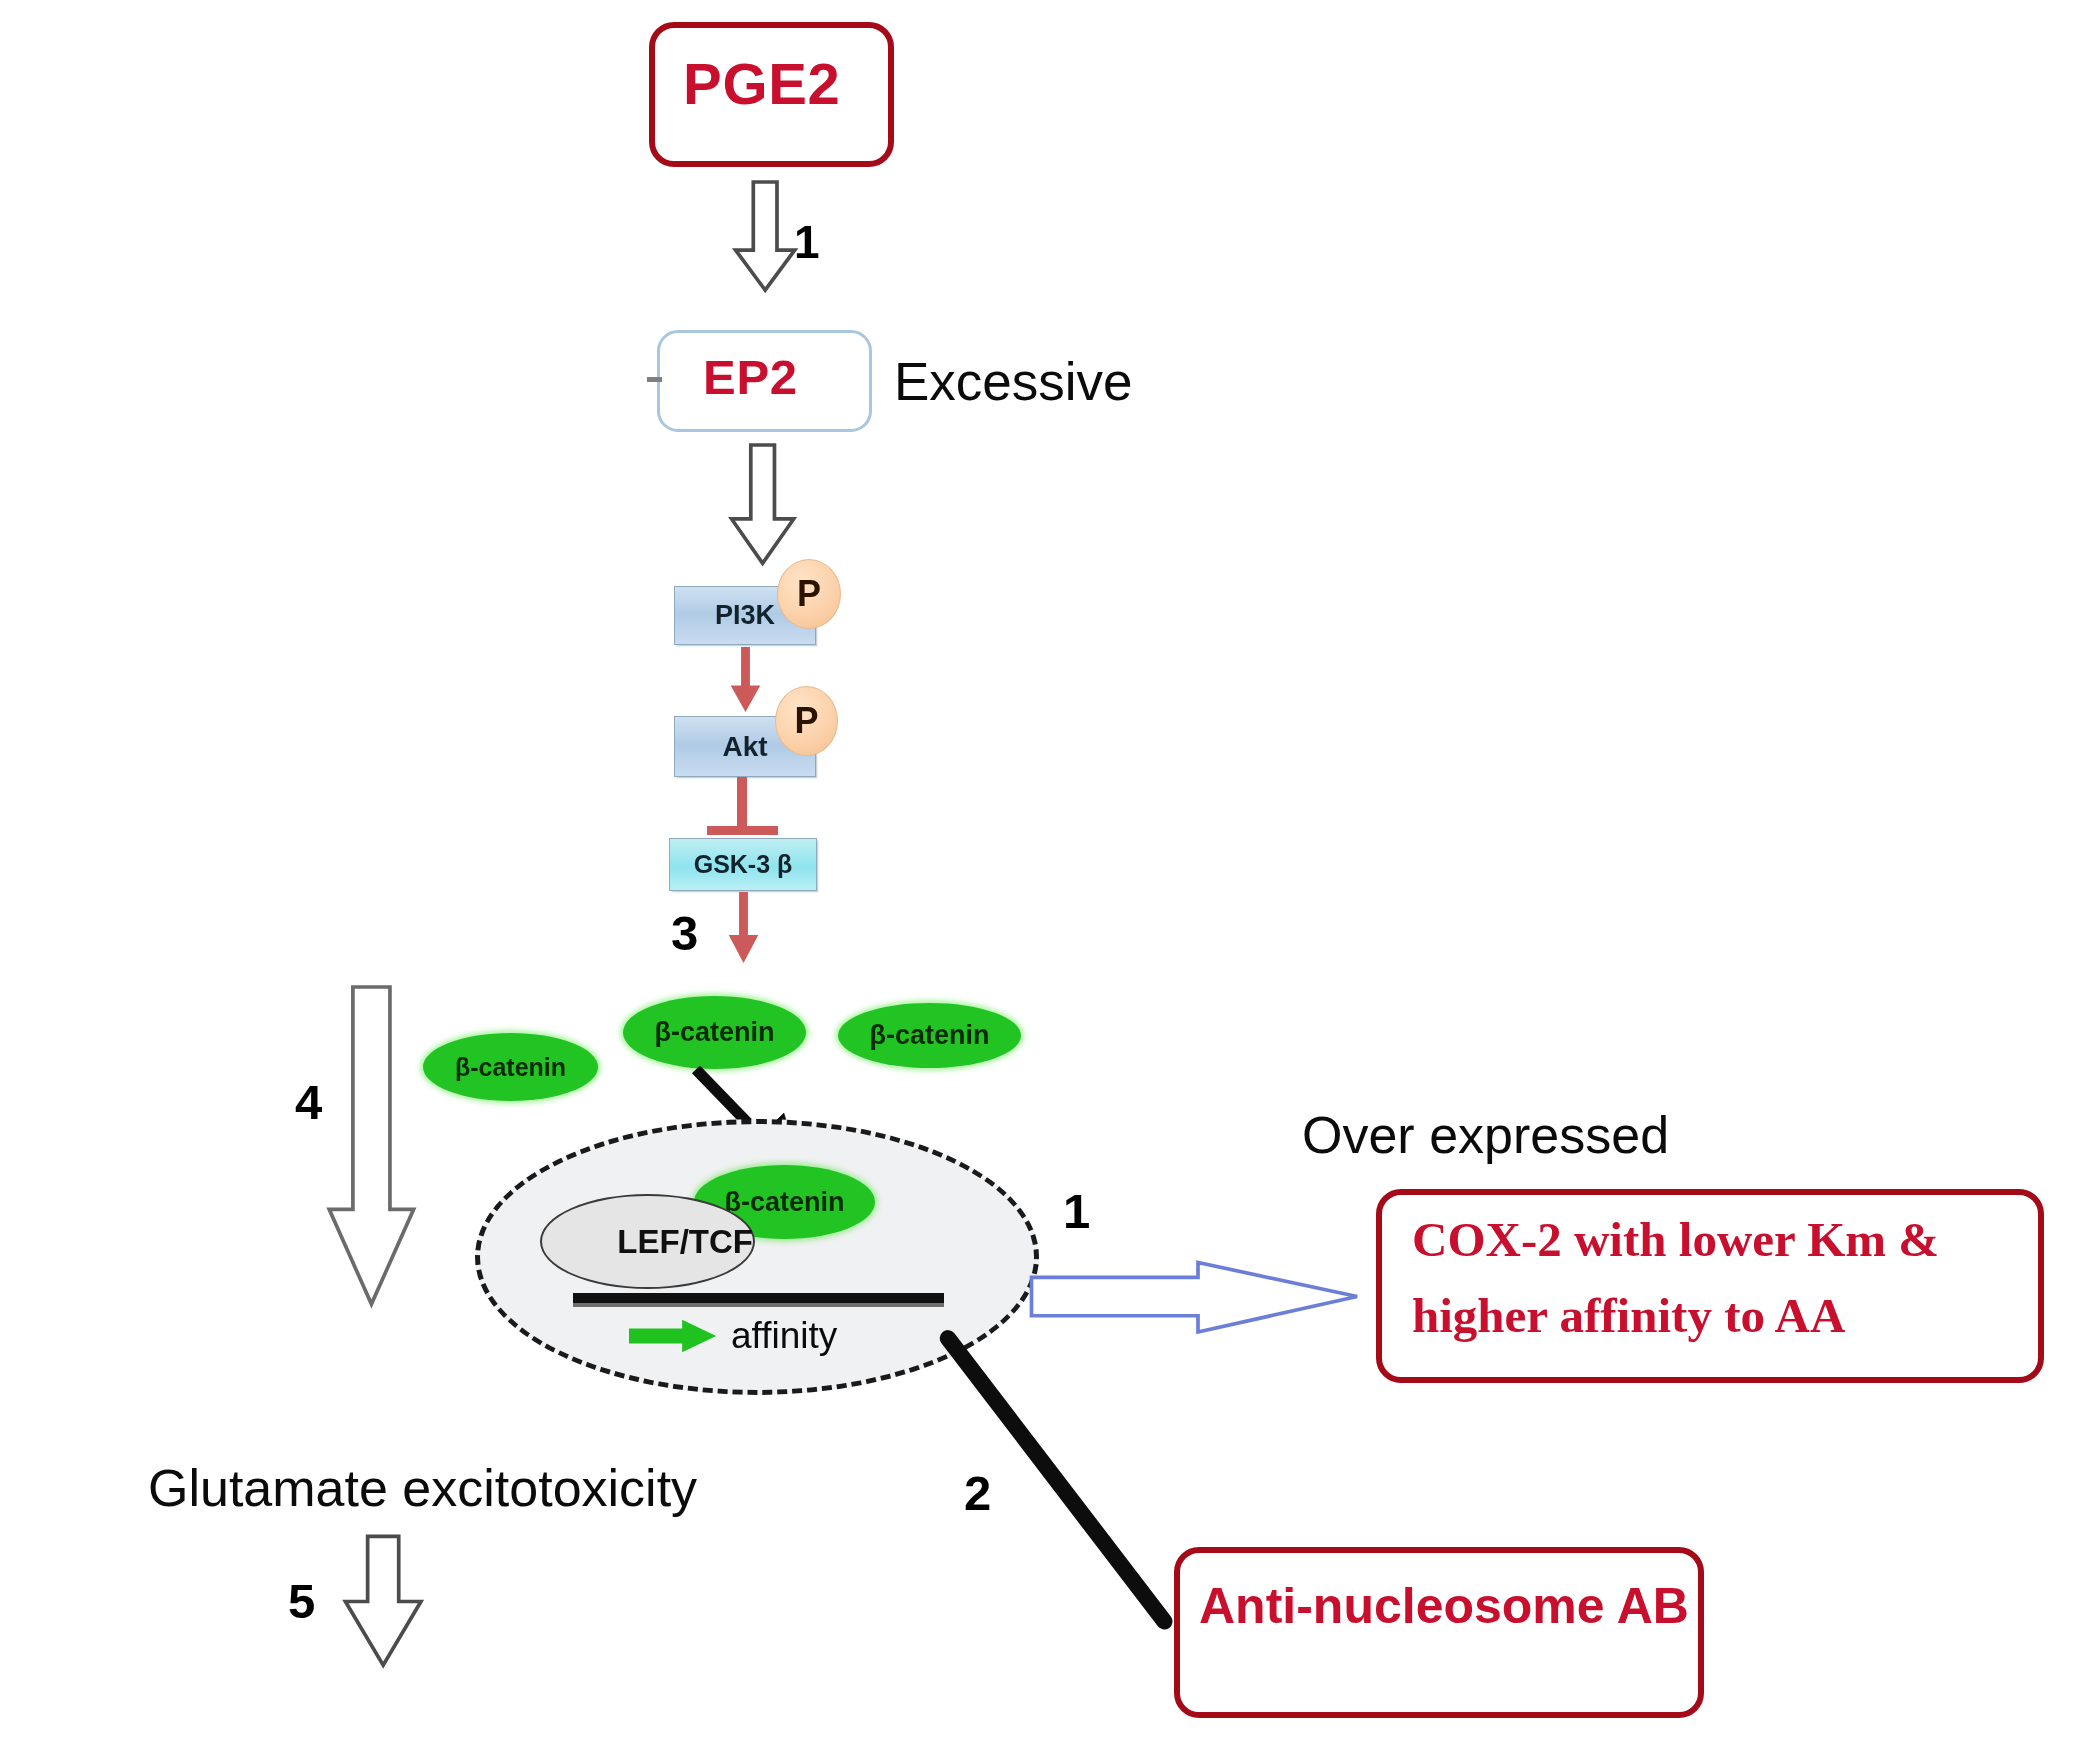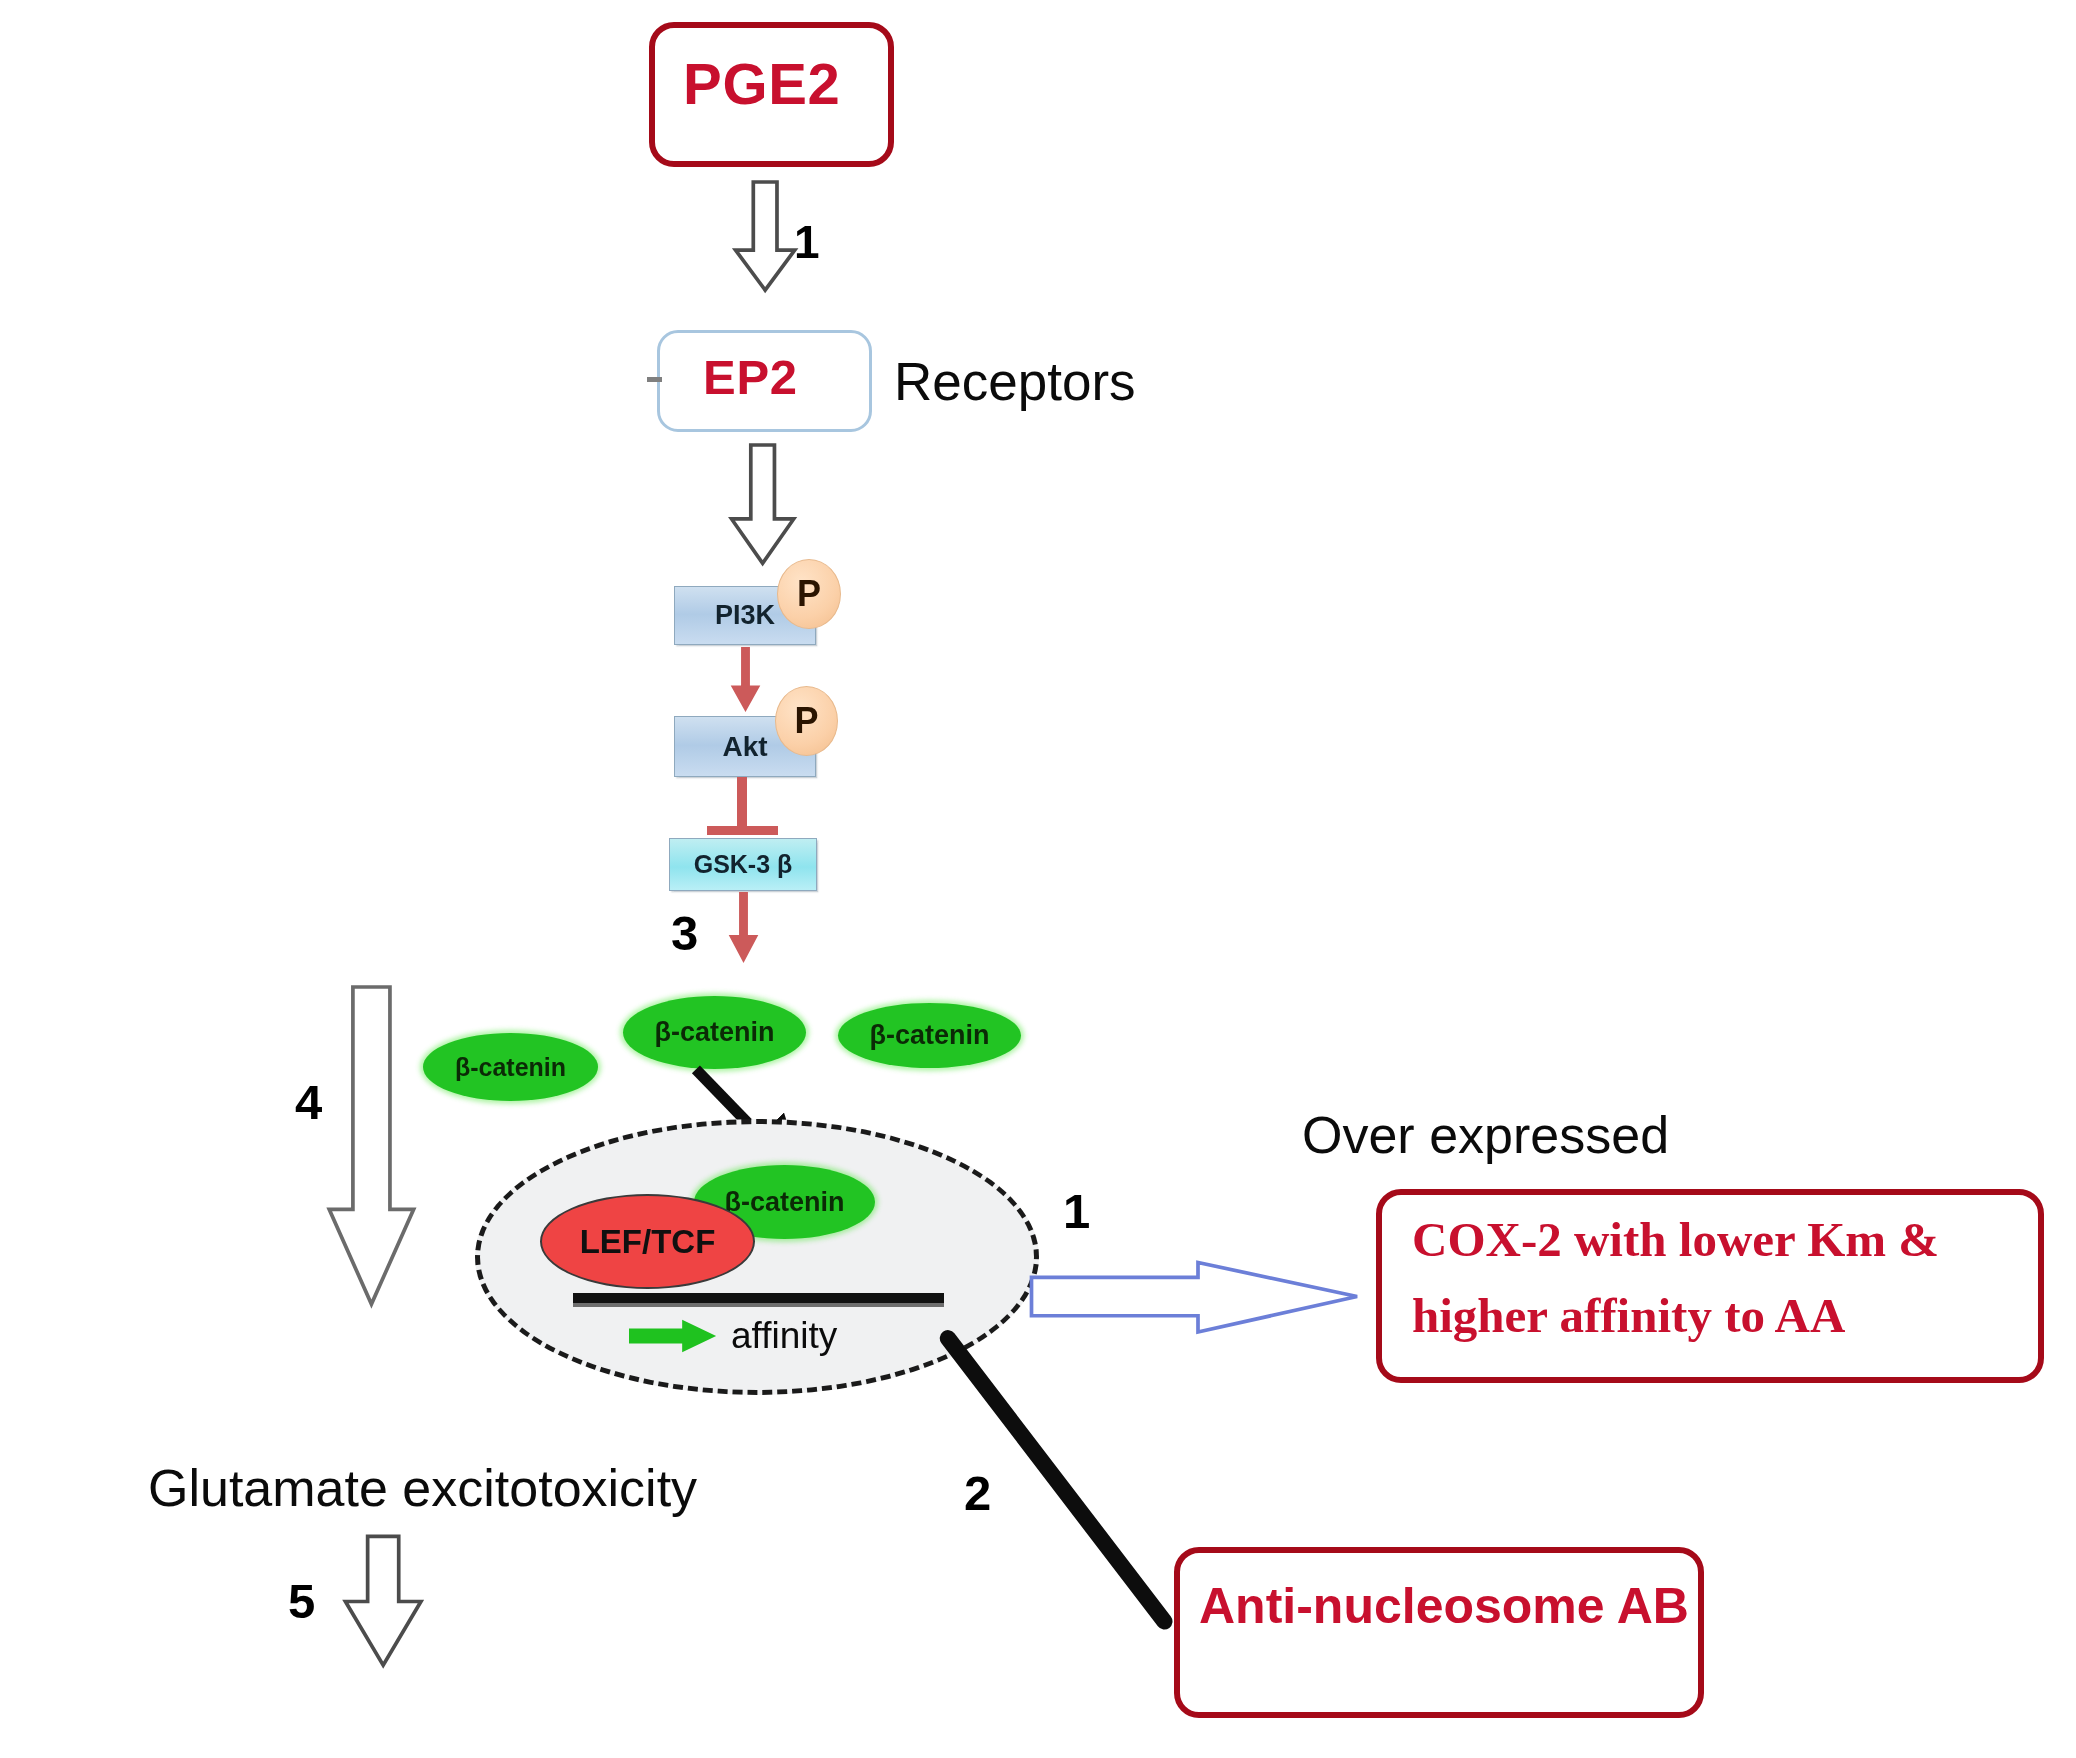--- a/index.html
+++ b/index.html
@@ -68,23 +68,23 @@
   
   .nucleus{
     border:5.2px dashed #1a1a1a;
     border-radius:50%;
     background:#F0F1F2;
     box-sizing:border-box;
   }
   .leftcf{
     border:2.2px solid #3a3a3a;
     border-radius:50%;
-    background:#ef4444;
-    box-sizing:border-box;
-    display:flex;align-items:center;justify-content:center;
+    background:#e5e5e5;
+    box-sizing:border-box;
+    display:flex;align-items:center;justify-content:flex-end;
     color:#101010;font-weight:bold;white-space:nowrap;
   }
   .dna{background:#111111;}
   .dna2{background:#6e6e6e;}
 
   
   .txt{color:#0b0b0b;white-space:nowrap;}
   .num{color:#000000;font-weight:bold;}
 
   svg{position:absolute;overflow:visible;}
@@ -102,21 +102,21 @@
     <path d="M 30 0 L 62 0 L 62 92 L 86 92 L 46 146 L 6 92 L 30 92 Z" fill="#ffffff" stroke="#4c4c4c" stroke-width="5"></path>
   </svg>
   <div class="abs num" style="left:794px;top:215px;font-size:46px;">1</div>
 
   <div class="abs bluebox" style="left:657px;top:330px;width:215px;height:102px;">
     <div class="lbl" style="left:43px;top:16.3px;font-size:49px;letter-spacing:0.7px;">EP2</div>
   </div>
 
   <div class="abs" style="left:647px;top:377px;width:15px;height:5.2px;background:#7f7f7f;"></div>
 
-  <div class="abs txt" style="left:894px;top:351px;font-size:53px;">Receptors</div>
+  <div class="abs txt" style="left:894px;top:351px;font-size:53px;">Excessive</div>
 
   <svg class="abs" style="left:727px;top:445px;" width="89" height="122" viewBox="0 0 120 165">
     <path d="M 32 0 L 64 0 L 64 100 L 90 100 L 48 160 L 6 100 L 32 100 Z" fill="#ffffff" stroke="#4c4c4c" stroke-width="5"></path>
   </svg>
 
   <div class="abs kbox blue" style="left:674px;top:586px;width:142px;height:59px;font-size:27px;">
     <span>PI3K</span>
   </div>
   <div class="abs pbadge" style="left:777px;top:559px;width:62px;height:68px;font-size:36px;">
     <span>P</span>

